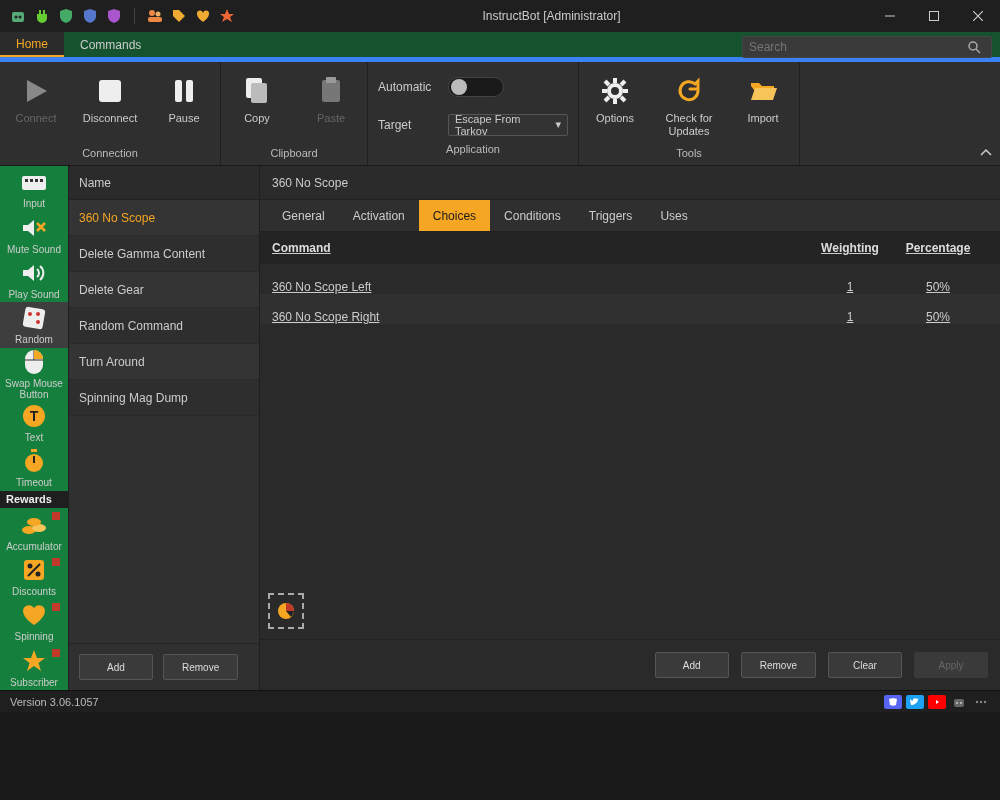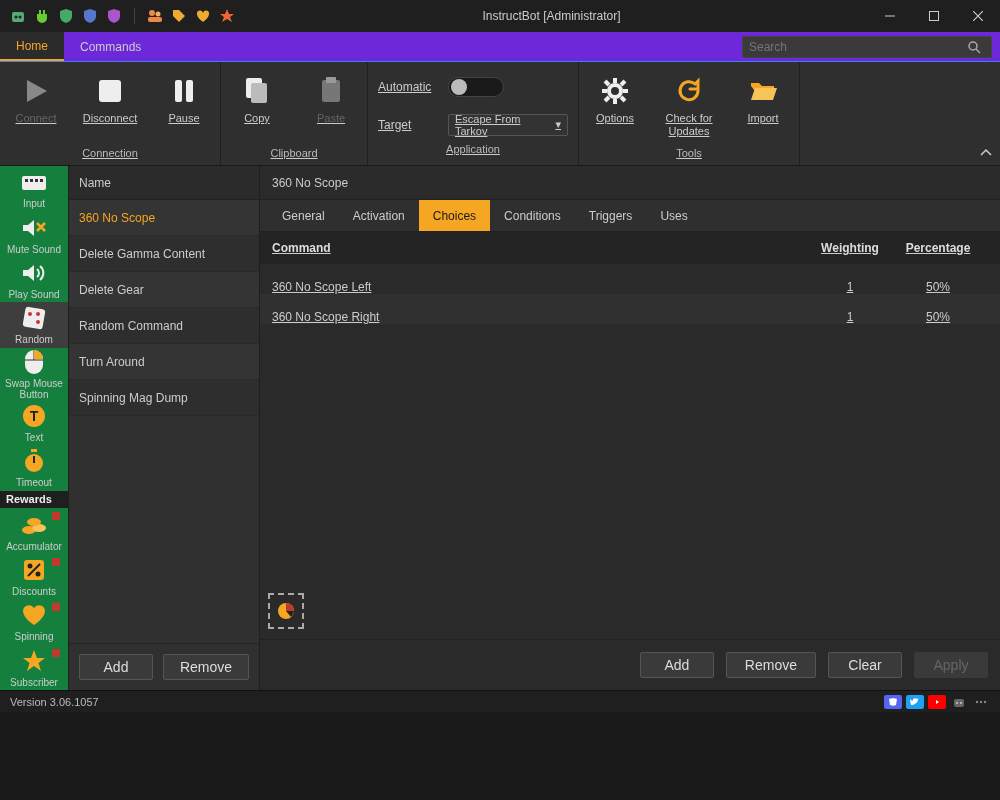--- a/index.html
+++ b/index.html
@@ -6,30 +6,30 @@
   html, body { width: 1000px; height: 800px; overflow: hidden; font-family: "Segoe UI", Arial, sans-serif; font-size: 12px; background: #1a1a1a; color: #ccc; }
   .window { width: 1000px; height: 712px; display: flex; flex-direction: column; background: #2a2a2a; }
   
   .titlebar { height: 32px; background: #1f1f1f; display: flex; align-items: center; }
   .title-icons { display: flex; gap: 8px; padding-left: 10px; align-items: center; }
   .title-icons .ic { width: 16px; height: 16px; display:flex;align-items:center;justify-content:center; }
   .title-text { flex: 1; text-align: center; color: #ccc; font-size: 12px; }
   .window-controls { display: flex; }
   .window-controls .wbtn { width: 44px; height: 32px; display:flex; align-items:center; justify-content:center; color:#ccc; }
   
-  .tabstrip { height: 30px; background: #6d28d9; display: flex; align-items: stretch; border-bottom: 1px solid #3b82f6; }
+  .tabstrip { height: 30px; background: #14532d; display: flex; align-items: stretch; border-bottom: 5px solid #3b82f6; }
   .tabstrip .tab { padding: 0 16px; display:flex; align-items:center; color:#ccc; cursor:pointer; }
   .tabstrip .tab.active { color:#f5a623; border-bottom:2px solid #f5a623; background:#2b2b2b; }
   .tabstrip .spacer { flex:1; }
   .searchbox { width: 250px; height: 22px; margin: 4px 8px; background:#3a3a3a; border:1px solid #444; display:flex; align-items:center; border-radius:2px; }
   .searchbox input { flex:1; background:transparent; border:none; outline:none; color:#ccc; padding:0 6px; font-size:12px; }
   .searchbox .sicon { width:24px; text-align:center; color:#aaa; }
   
   .ribbon { height: 104px; background:#2f2f2f; display:flex; position:relative; border-bottom:1px solid #1a1a1a; }
-  .ribbon-group { display:flex; flex-direction:column; border-right:1px solid #1f1f1f; padding:4px 0 2px 0;text-decoration:underline; }
+  .ribbon-group { display:flex; flex-direction:column; border-right:1px solid #1f1f1f; padding:4px 0 2px 0; }
   .ribbon-group .items { flex:1; display:flex; align-items:flex-start; padding:4px 8px; gap:18px; }
   .ribbon-group .label { text-align:center; color:#bbb; font-size:11px; padding-bottom:4px; }
   .rbtn { width:56px; display:flex; flex-direction:column; align-items:center; gap:4px; padding:4px 2px; cursor:pointer; border-radius:3px; }
   .rbtn .ricon { width:34px; height:34px; display:flex; align-items:center; justify-content:center; }
   .rbtn .rlabel { font-size:11px; color:#ccc; text-align:center; line-height:13px; }
   .rbtn.disabled .rlabel { color:#666; }
   .app-group { padding:6px 10px; }
   .app-row { display:flex; align-items:center; gap:10px; height:30px; }
   .app-row .albl { width:60px; color:#ccc; }
   .toggle { width:56px; height:20px; background:#1a1a1a; border-radius:10px; position:relative; border:1px solid #444; }
@@ -66,21 +66,21 @@
   .choice-table .trow { display:flex; height:30px; align-items:flex-end; color:#ccc;}
   .choice-table .trow:nth-child(odd){ background:#303030;}
   .choice-table .trow:nth-child(even){ background:#2a2a2a;}
   .ccell.cmd { flex:1; padding-left:12px;}
   .ccell.wt { width:100px; text-align:center;}
   .ccell.pct { width:100px; text-align:center; padding-right:24px;}
   .detail .body { flex:1; position:relative;}
   .dragtarget { position:absolute; left:8px; bottom:10px; width:36px; height:36px; border:2px dashed #aaa; display:flex; align-items:center; justify-content:center;}
   .detail .footer { padding:12px; display:flex; justify-content:flex-end; gap:12px; border-top:1px solid #222;}
   
-  .btn { height:26px; min-width:74px; padding:0 18px; background:#3a3a3a; border:1px solid #555; color:#ddd; display:flex; align-items:center; justify-content:center; cursor:pointer; border-radius:2px; font-size:14px;}
+  .btn { height:26px; min-width:74px; padding:0 18px; background:#3a3a3a; border:1px solid #555; color:#ddd; display:flex; align-items:center; justify-content:center; cursor:pointer; border-radius:2px; font-size:10px;}
   .btn.disabled { color:#666; border-color:#3a3a3a;}
   
   .statusbar { height:22px; background:#1f1f1f; display:flex; align-items:center; padding:0 10px; color:#bbb; font-size:11px; border-top:1px solid #111;}
   .statusbar .spacer { flex:1;}
   .statusbar .sicn { width:18px; height:14px; margin-left:4px; border-radius:2px; display:flex; align-items:center; justify-content:center;}
   svg { display:block; }
 </style>
 </head>
 <body>
 

